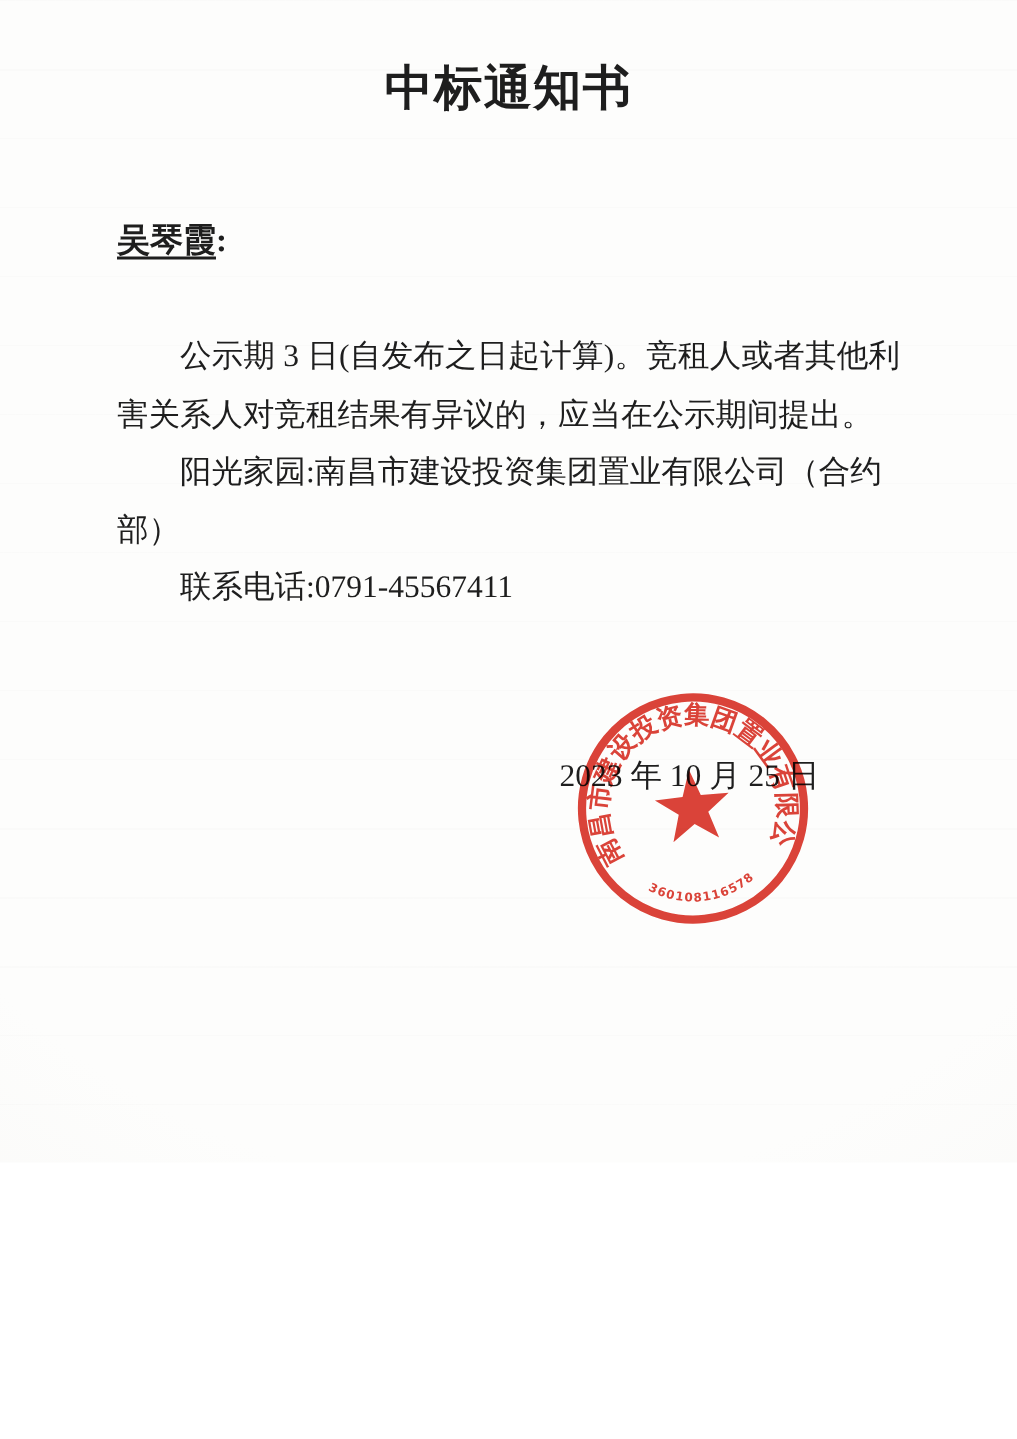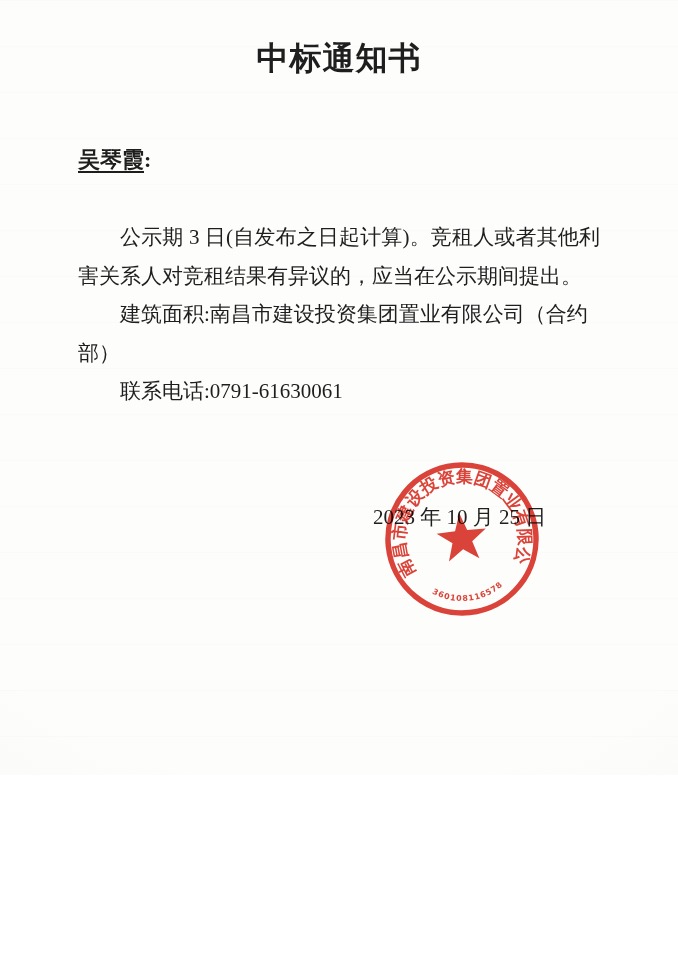--- a/index.html
+++ b/index.html
@@ -98,22 +98,22 @@
 <div class="page">
 
   <div class="title">中标通知书</div>
 
   <div class="addressee"><span class="name">吴琴霞</span><span>:</span></div>
 
 
 
   <div class="notice">公示期 3 日(自发布之日起计算)。竞租人或者其他利害关系人对竞租结果有异议的，应当在公示期间提出。</div>
 
-  <div class="plain-line">建筑面积:南昌市建设投资集团置业有限公司（合约部）</div>
-  <div class="plain-line">联系电话:0791-61630061</div>
+  <div class="plain-line">阳光家园:南昌市建设投资集团置业有限公司（合约部）</div>
+  <div class="plain-line">联系电话:0791-45567411</div>
 
   <div class="signature">
     <div class="sig-date">2023 年 10 月 25 日</div>
 
     <svg class="seal" viewBox="0 0 170 170" xmlns="http://www.w3.org/2000/svg">
       <circle cx="85" cy="85" r="74" fill="none" stroke="#d8291d" stroke-width="5.5"></circle>
       <path id="sealTextArc" d="M 35.6 113.5 A 57 57 0 1 1 134.4 113.5" fill="none"></path>
       <path id="sealNumArc" d="M 49.4 135.8 A 62 62 0 0 0 120.6 135.8" fill="none"></path>
       <polygon points="85,59 91.1,76.6 109.7,77 94.9,88.2 100.3,106 85,95.4 69.7,106 75.1,88.2 60.3,77 78.9,76.6" fill="#d8291d"></polygon>
       <text font-size="17" font-weight="700" fill="#d8291d" font-family="Liberation Serif, DejaVu Serif, serif">

